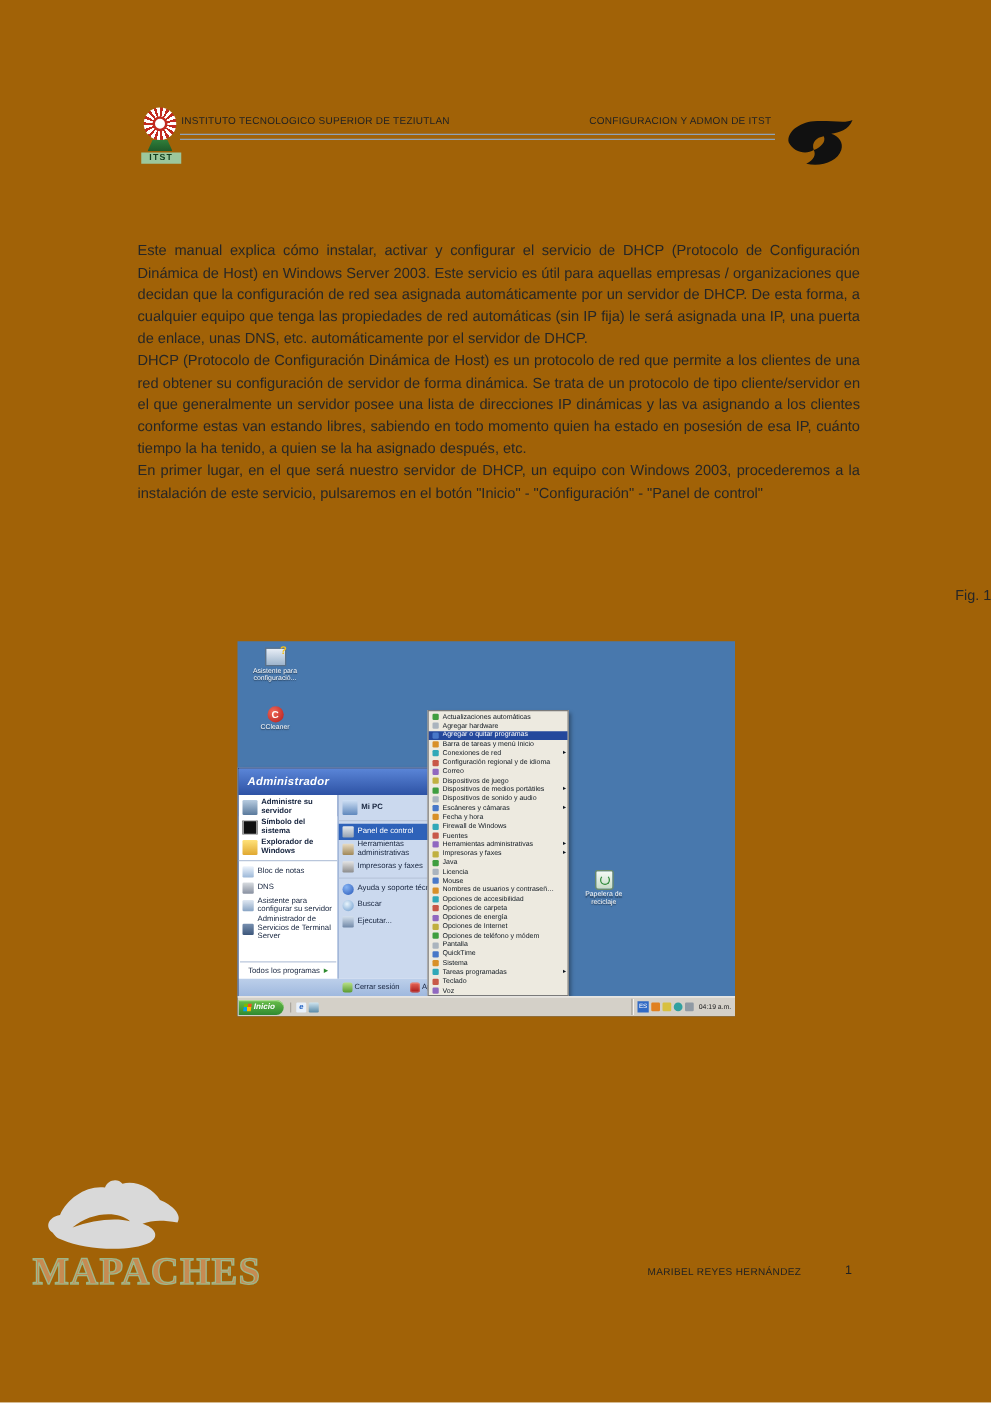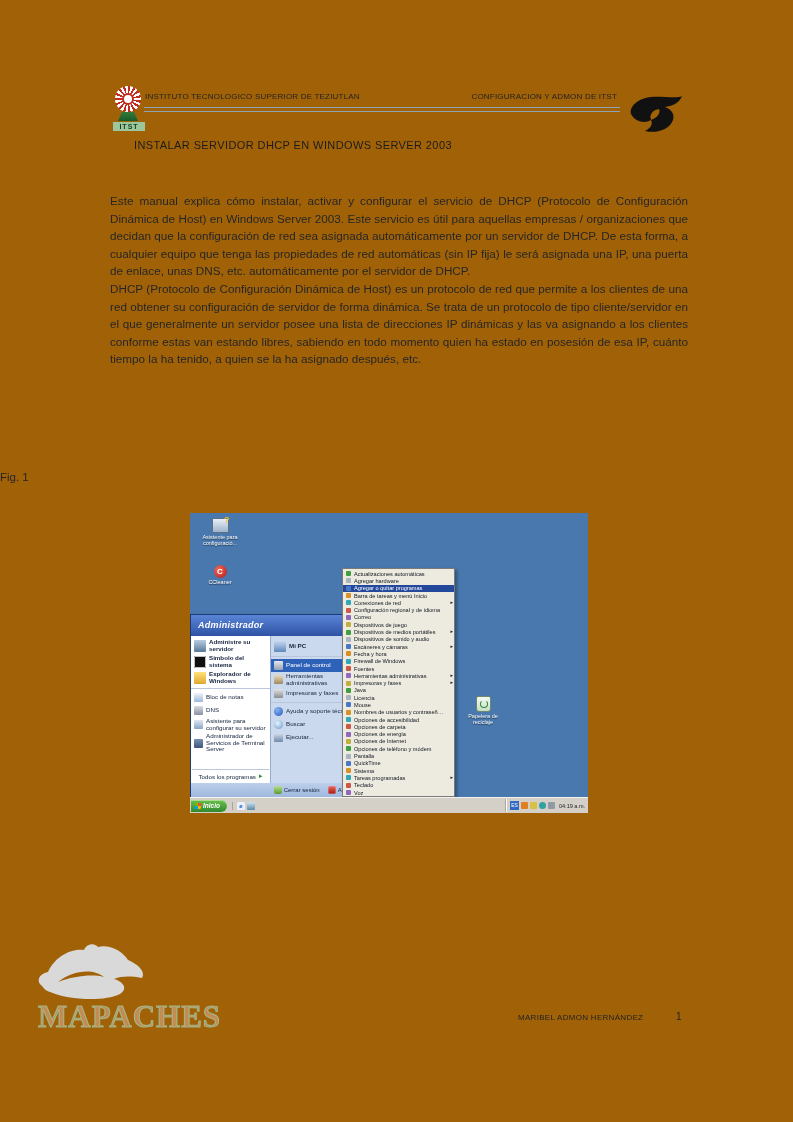--- a/index.html
+++ b/index.html
@@ -21,21 +21,21 @@
   .header-rule{position:absolute;left:144px;top:107px;width:476px;height:3px;
     border-top:1px solid #8fa3b8;border-bottom:1px solid #8fa3b8;}
   .black-logo{position:absolute;left:627px;top:92px;width:58px;height:44px;}
   .doc-title{position:absolute;left:134px;top:139px;margin:0;font-size:11px;font-weight:normal;
     letter-spacing:.4px;color:#1c1c1c;}
 
   
   .body-p{position:absolute;left:110px;width:578px;margin:0;font-size:11.7px;line-height:17.6px;
     text-align:justify;color:#262626;}
   .p1{top:192px;} .p2{top:280px;} .p3{top:368px;}
-  .fig-caption{position:absolute;left:0;right:0;top:471px;text-align:left;font-size:11.5px;color:#262626;}
+  .fig-caption{position:absolute;left:0;right:0;top:471px;text-align:right;font-size:11.5px;color:#262626;}
   .after-text{position:absolute;left:134px;top:825px;margin:0;font-size:11.7px;color:#262626;}
 
   
   .shot{position:absolute;left:190px;top:513px;width:398px;height:300px;background:#4878AD;overflow:hidden;}
 
   .d-icon{position:absolute;width:56px;text-align:center;cursor:default;}
   .di-img{margin:0 auto 1px auto;}
   .di-label{font-size:5.5px;line-height:6px;color:#fff;text-shadow:0 1px 1px rgba(0,0,0,.6);}
   .di-wizard{left:2px;top:5px;} .di-ccleaner{left:2px;top:52px;} .di-recycle{left:268px;top:183px;width:50px;}
   .wiz{width:15px;height:13px;background:linear-gradient(#e8eef6,#9db4cc);border:1px solid #5a7088;position:relative;}
@@ -127,21 +127,21 @@
   .tray{margin-left:auto;height:13px;display:flex;align-items:center;gap:2px;padding:0 3px 0 4px;
     border-left:1px solid #aaa69e;box-shadow:inset 1px 0 0 #fff;}
   .lang{width:9px;height:9px;background:#316AC5;color:#fff;font-size:5px;line-height:9px;text-align:center;}
   .tray-ico{width:7px;height:7px;border-radius:1px;}
   .t1{background:#e08020;} .t2{background:#d8c040;} .t3{background:#30a0a0;border-radius:50%;} .t4{background:#909aa4;}
   .clock{font-size:5.5px;color:#222;margin-left:2px;white-space:nowrap;}
 
   
   .watermark{position:absolute;left:26px;top:942px;width:190px;height:100px;}
   .wm-head{position:absolute;left:8px;top:0;width:120px;height:62px;}
-  .wm-text{position:absolute;left:12px;top:57px;font-family:"Liberation Serif",serif;font-weight:bold;
+  .wm-text{position:absolute;left:0;top:57px;font-family:"Liberation Serif",serif;font-weight:bold;
     font-size:31px;letter-spacing:1px;color:rgba(244,190,176,.45);
     -webkit-text-stroke:1px rgba(150,205,170,.75);}
   .footer-author{position:absolute;left:518px;top:1013px;font-size:8px;letter-spacing:.3px;color:#222;}
   .footer-page{position:absolute;left:676px;top:1011px;font-size:10px;color:#222;}
 </style>
 </head>
 <body>
 
 <div class="page">
 
@@ -149,24 +149,24 @@
     <div class="itst-sun"></div>
     <div class="itst-base"></div>
     <div class="itst-text">ITST</div>
   </div>
   <div class="inst-name">INSTITUTO TECNOLOGICO SUPERIOR DE TEZIUTLAN</div>
   <div class="course-name">CONFIGURACION Y ADMON DE ITST</div>
   <div class="header-rule"></div>
   <svg class="black-logo" viewBox="0 0 58 44">
     <path fill="#111" d="M4,22 C2,14 12,6 24,5 C36,4 50,7 55,4 C52,12 44,14 38,15 C44,17 48,22 46,28 C43,37 30,42 18,39 C24,36 26,32 24,28 C18,32 8,30 4,22 Z M24,28 C30,26 34,21 32,17 C26,18 22,22 24,28 Z"></path>
   </svg>
-  <h1 class="doc-title">INSTALAR SERVIDOR DHCP EN WINDOWS SERVER 2003</h1>
 
   <p class="body-p p1">Este manual explica cómo instalar, activar y configurar el servicio de DHCP (Protocolo de Configuración Dinámica de Host) en Windows Server 2003. Este servicio es útil para aquellas empresas / organizaciones que decidan que la configuración de red sea asignada automáticamente por un servidor de DHCP. De esta forma, a cualquier equipo que tenga las propiedades de red automáticas (sin IP fija) le será asignada una IP, una puerta de enlace, unas DNS, etc. automáticamente por el servidor de DHCP.</p>
   <p class="body-p p2">DHCP (Protocolo de Configuración Dinámica de Host) es un protocolo de red que permite a los clientes de una red obtener su configuración de servidor de forma dinámica. Se trata de un protocolo de tipo cliente/servidor en el que generalmente un servidor posee una lista de direcciones IP dinámicas y las va asignando a los clientes conforme estas van estando libres, sabiendo en todo momento quien ha estado en posesión de esa IP, cuánto tiempo la ha tenido, a quien se la ha asignado después, etc.</p>
+  <p class="body-p p3">En primer lugar, en el que será nuestro servidor de DHCP, un equipo con Windows 2003, procederemos a la instalación de este servicio, pulsaremos en el botón "Inicio" - "Configuración" - "Panel de control"</p>
 
   <div class="fig-caption">Fig. 1</div>
 
   <div class="shot">
 
     <div class="d-icon di-wizard">
       <div class="di-img wiz"></div>
       <div class="di-label">Asistente para configuració...</div>
     </div>
     <div class="d-icon di-ccleaner">
@@ -497,16 +497,16 @@
     </div>
   </div>
 
 
   <div class="watermark">
     <svg class="wm-head" viewBox="0 0 120 62">
       <path fill="#d9d9d9" d="M8,44 C2,40 4,32 14,30 C20,16 36,6 50,8 C52,2 60,0 64,5 C74,2 88,8 94,18 C104,22 112,30 108,36 C96,34 88,34 80,37 C90,40 94,47 86,52 C70,60 34,58 16,50 C10,48 10,46 8,44 Z M24,40 C40,34 58,32 70,35 C60,26 38,28 24,40 Z"></path>
     </svg>
     <div class="wm-text">MAPACHES</div>
   </div>
-  <div class="footer-author">MARIBEL ADMON HERNÁNDEZ</div>
+  <div class="footer-author">MARIBEL REYES HERNÁNDEZ</div>
   <div class="footer-page">1</div>
 
 </div>
 
 </body></html>

